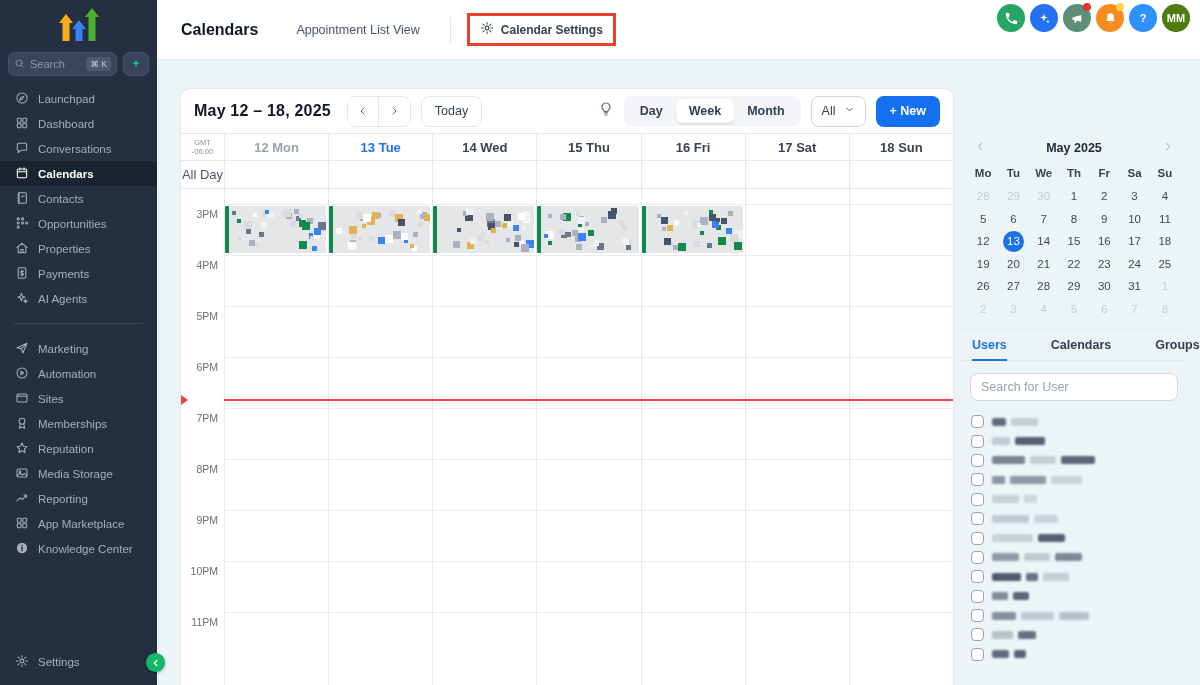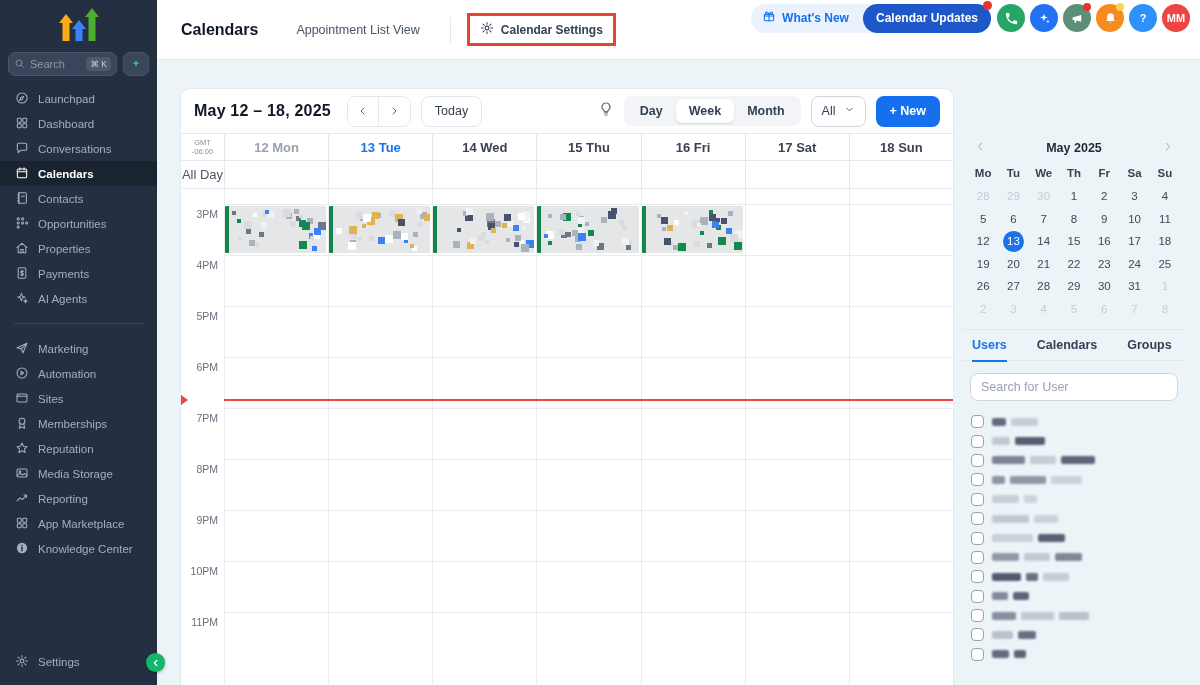--- a/index.html
+++ b/index.html
@@ -84,21 +84,21 @@
   #rpanel { position:absolute; left:962px; top:135px; width:224px; z-index:5; }
   #mc-head { display:flex; align-items:center; justify-content:space-between; padding:0 12px; height:26px; }
   #mc-title { font-size:12.5px; font-weight:bold; color:#1f2937; }
   .mc-arrow { color:#9aa3af; cursor:pointer; }
   #mc-week, #mc-grid { display:grid; grid-template-columns:repeat(7,1fr); padding:0 6px; }
   #mc-week div { height:24px; display:flex; align-items:center; justify-content:center; font-size:11.5px; font-weight:bold; color:#384250; }
   .mc-cell { height:22.5px; display:flex; align-items:center; justify-content:center; font-size:11.5px; color:#3f4856; cursor:pointer; }
   .mc-cell.muted { color:#c6ccd4; }
   .mc-cell.selected span { width:21px; height:21px; border-radius:50%; background:#1a73e8; color:#fff; display:flex; align-items:center; justify-content:center; }
   #rp-divider { height:1px; background:#e5e8ec; margin-top:9px; }
-  #rp-tabs { display:flex; gap:30px; padding-left:10px; height:31px; align-items:center; border-bottom:1px solid #e5e8ec; }
+  #rp-tabs { display:flex; gap:44px; padding-left:10px; height:31px; align-items:flex-end; border-bottom:1px solid #e5e8ec; }
   .rp-tab { position:relative; height:31px; display:flex; align-items:center; font-size:12.5px; font-weight:bold; color:#344054; cursor:pointer; }
   .rp-tab.active { color:#1a73e8; }
   .rp-tab.active::after { content:""; position:absolute; left:0; right:0; bottom:-1px; height:2px; background:#1a73e8; }
   #rp-search { margin:12px 8px 0 8px; height:28px; border:1px solid #d0d5dd; border-radius:8px; background:#fff; display:flex; align-items:center; padding:0 10px; }
   #rp-search input { border:none; outline:none; width:100%; font-size:12.5px; color:#344054; font-family:"Liberation Sans",sans-serif; background:transparent; }
   #rp-search input::placeholder { color:#98a2b3; }
   #user-list { margin-top:11px; padding-left:9px; }
   .user-row { height:19.4px; display:flex; align-items:center; gap:8px; cursor:pointer; }
   .user-cb { width:13px; height:13px; border:1.5px solid #98a2b3; border-radius:4px; background:#fff; flex:none; }
   .user-name { display:flex; gap:5px; align-items:center; filter:blur(1.3px); }
@@ -290,31 +290,20 @@
     <span id="htab-divider"></span>
     <span id="red-box">
       <span><svg class="st" width="14" height="14" viewBox="0 0 24 24">
             <circle cx="12" cy="12" r="3.2"></circle>
             <path d="M12 2.5v3M12 18.5v3M2.5 12h3M18.5 12h3M5.3 5.3l2.1 2.1M16.6 16.6l2.1 2.1M18.7 5.3l-2.1 2.1M7.4 16.6l-2.1 2.1"></path>
           </svg></span>
       <span>Calendar Settings</span>
     </span>
 
     <div id="header-right">
-      <div id="whatsnew">
-        <span style="color:#1570ef"><svg class="st" width="14" height="14" viewBox="0 0 24 24">
-              <rect x="4" y="9" width="16" height="11" rx="1.5"></rect>
-              <path d="M4 12h16M12 9v11M8.5 9C7 9 6 8 6 6.8 6 5.5 7 5 8 5c1.6 0 3 1.8 4 4 1-2.2 2.4-4 4-4 1 0 2 .5 2 1.8C18 8 17 9 15.5 9z"></path>
-            </svg></span>
-        <span class="wn-label">What's New</span>
-        <span id="updates-pill">
-          <span>Calendar Updates</span>
-          <span class="dot"></span>
-        </span>
-      </div>
       <span id="hdr-circles" style="display:flex;gap:5px;align-items:center">
           <span class="circ" style="background: rgb(39, 165, 103);">
             <svg width="15" height="15" viewBox="0 0 24 24">
               <path d="M6.6 10.8c1.5 3 3.6 5.1 6.6 6.6l2.2-2.2c.3-.3.7-.4 1.1-.25 1.1.37 2.3.57 3.5.57.6 0 1 .45 1 1V20c0 .55-.45 1-1 1C10.07 21 3 13.93 3 4c0-.55.45-1 1-1h3.5c.55 0 1 .45 1 1 0 1.25.2 2.45.57 3.57.12.35.04.74-.25 1.02z" fill="#fff"></path>
             </svg>
           </span>
           <span class="circ" style="background: rgb(36, 113, 242);">
             <svg width="15" height="15" viewBox="0 0 24 24">
               <path d="M11 4.5l1.6 4.4 4.4 1.6-4.4 1.6L11 16.5l-1.6-4.4-4.4-1.6 4.4-1.6zM17.5 14l.8 2 2 .8-2 .8-.8 2-.8-2-2-.8 2-.8z" fill="#fff"></path>
             </svg>
@@ -328,21 +317,21 @@
           <span class="circ" style="background: rgb(246, 139, 31);">
             <svg width="15" height="15" viewBox="0 0 24 24">
               <path d="M12 3.5a5.3 5.3 0 0 0-5.3 5.3v5L5 16h14l-1.7-2.2v-5A5.3 5.3 0 0 0 12 3.5z" fill="#fff"></path>
               <path d="M10.2 18.5a1.9 1.9 0 0 0 3.6 0z" fill="#fff"></path>
             </svg>
             <span class="ndot" style="background: rgb(253, 211, 79);"></span>
           </span>
           <span class="circ" style="background: rgb(46, 144, 250);">
             <span>?</span>
           </span>
-          <span class="circ" style="background: #ef4444;">
+          <span class="circ" style="background: #4d7c0f;">
             <span>MM</span>
           </span>
         </span>
     </div>
   </div>
 
   <div id="card">
     <div id="toolbar">
       <span id="date-range">May 12 – 18, 2025</span>
       <span id="nav-group">

